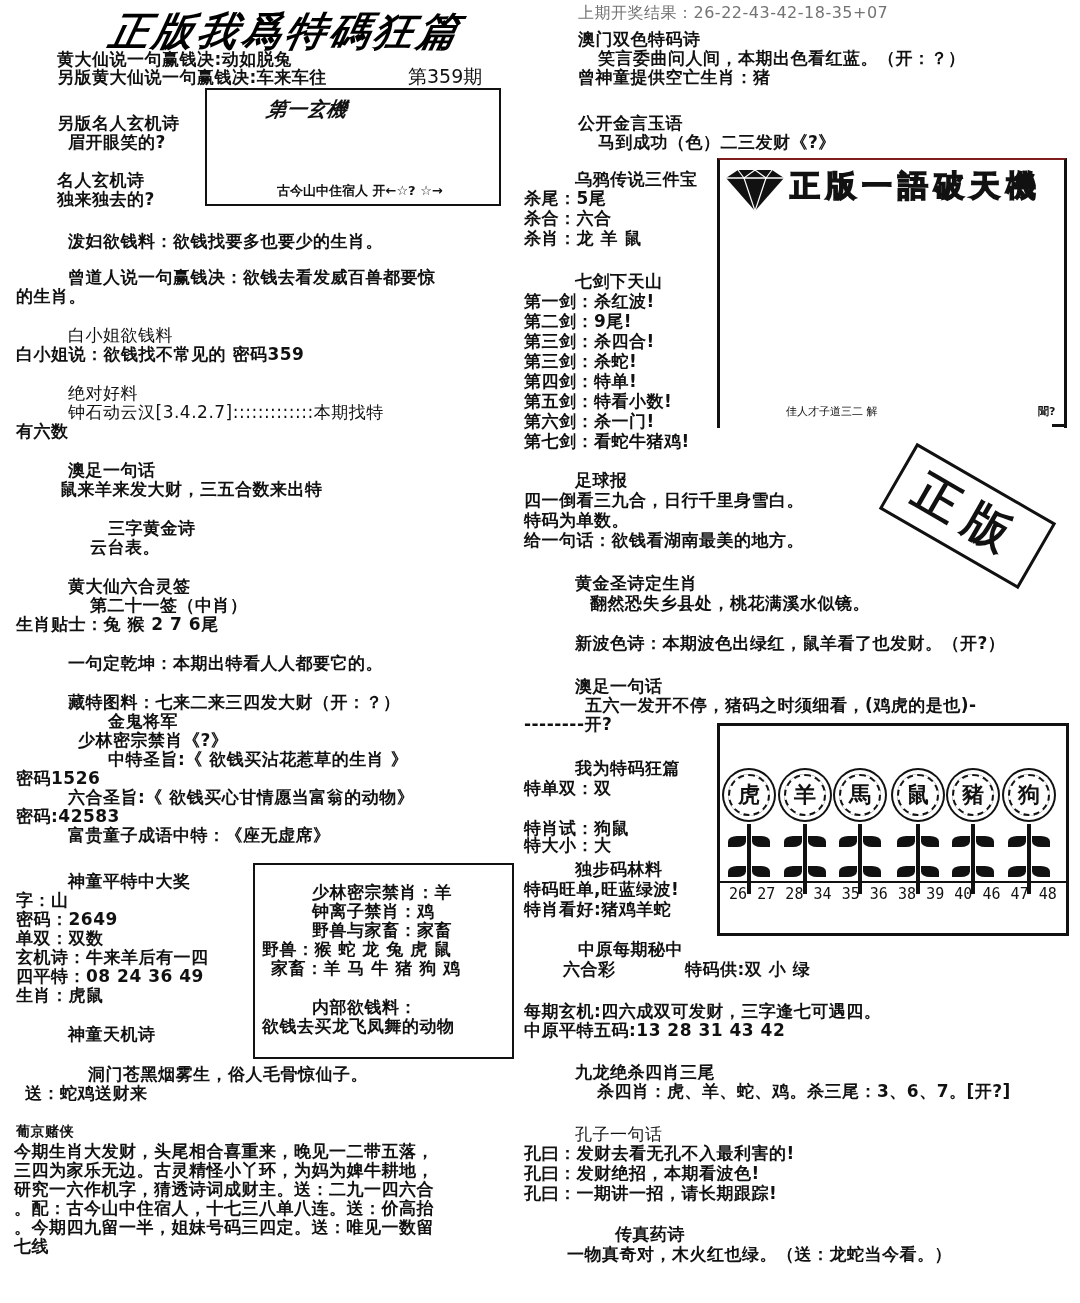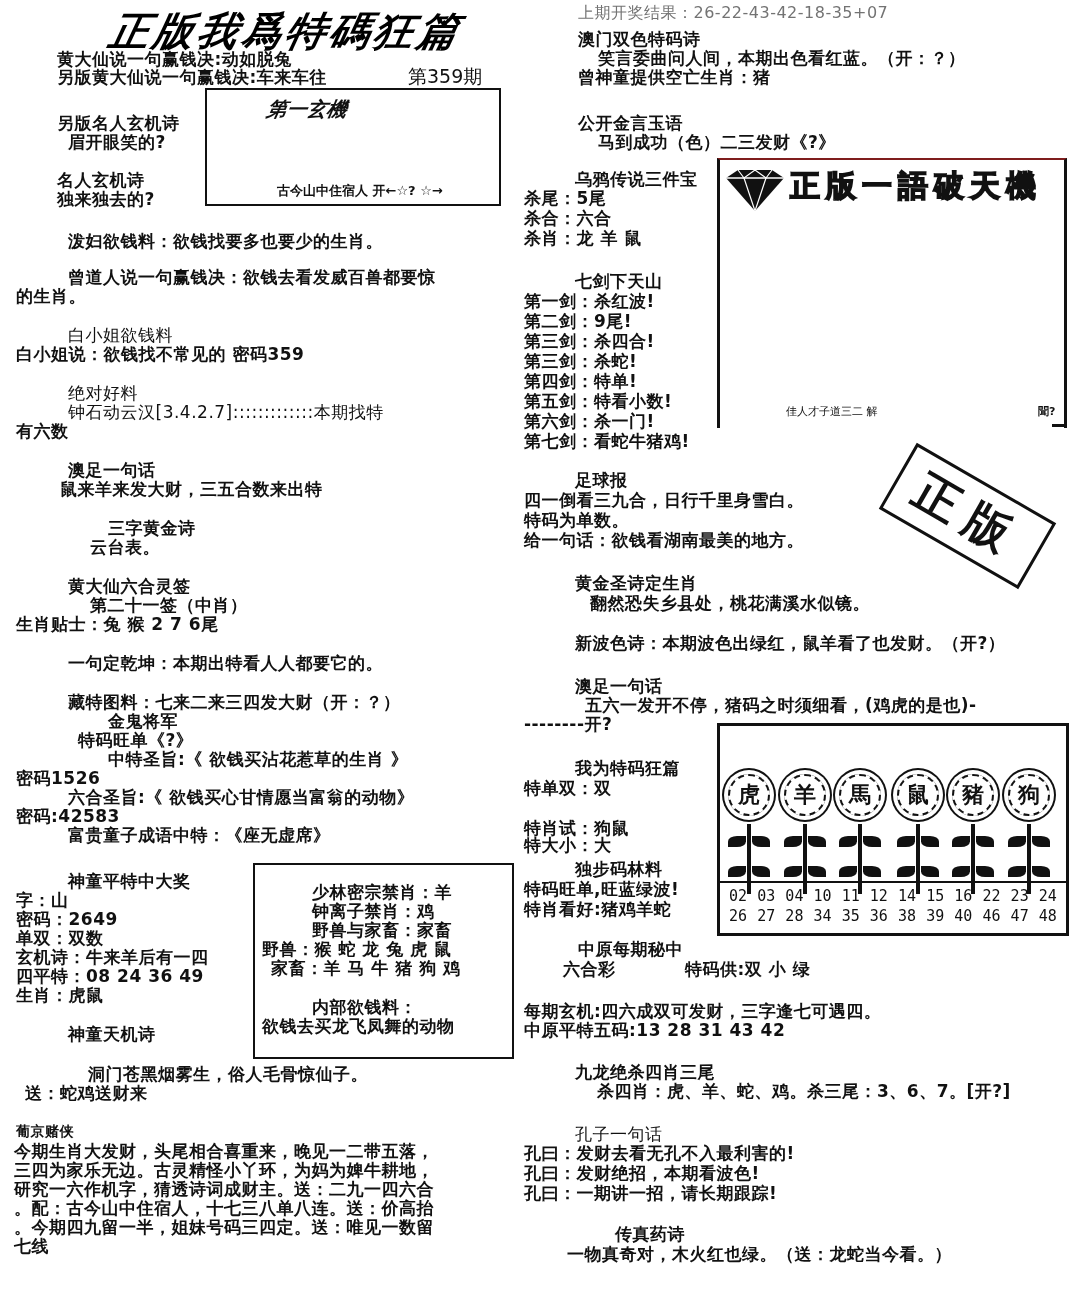--- a/index.html
+++ b/index.html
@@ -64,21 +64,21 @@
 <div class="t" style="left:68px;top:461px">澳足一句话</div>
 <div class="t" style="left:60px;top:480px">鼠来羊来发大财，三五合数来出特</div>
 <div class="t" style="left:108px;top:519px">三字黄金诗</div>
 <div class="t" style="left:90px;top:538px">云台表。</div>
 <div class="t" style="left:68px;top:577px">黄大仙六合灵签</div>
 <div class="t" style="left:90px;top:596px">第二十一签（中肖）</div>
 <div class="t" style="left:16px;top:615px">生肖贴士：兔 猴 2 7 6尾</div>
 <div class="t" style="left:68px;top:654px">一句定乾坤：本期出特看人人都要它的。</div>
 <div class="t" style="left:68px;top:693px">藏特图料：七来二来三四发大财（开：？）</div>
 <div class="t" style="left:108px;top:712px">金鬼将军</div>
-<div class="t" style="left:78px;top:731px">特码旺单《?》</div>
+<div class="t" style="left:78px;top:731px">少林密宗禁肖《?》</div>
 <div class="t" style="left:108px;top:750px">中特圣旨:《 欲钱买沾花惹草的生肖 》</div>
 <div class="t" style="left:16px;top:769px">密码1526</div>
 <div class="t" style="left:68px;top:788px">六合圣旨:《 欲钱买心甘情愿当富翁的动物》</div>
 <div class="t" style="left:16px;top:807px">密码:42583</div>
 <div class="t" style="left:68px;top:826px">富贵童子成语中特：《座无虚席》</div>
 
 <div class="t" style="left:68px;top:872px">神童平特中大奖</div>
 <div class="t" style="left:16px;top:891px">字：山</div>
 <div class="t" style="left:16px;top:910px">密码：2649</div>
 <div class="t" style="left:16px;top:929px">单双：双数</div>
@@ -210,34 +210,20 @@
   <div class="flower" style="left:284px">
       <div class="head">狗</div>
       <div class="stem">
         <div class="leaf" style="left:-19px;top:12px"></div>
         <div class="leaf" style="left:5px;top:12px;transform:scaleX(-1)"></div>
         <div class="leaf" style="left:-19px;top:42px"></div>
         <div class="leaf" style="left:5px;top:42px;transform:scaleX(-1)"></div>
       </div>
     </div>
   <div class="nums">
-    <div class="row mono">
-      <span>02</span>
-        <span>03</span>
-        <span>04</span>
-        <span>10</span>
-        <span>11</span>
-        <span>12</span>
-        <span>14</span>
-        <span>15</span>
-        <span>16</span>
-        <span>22</span>
-        <span>23</span>
-        <span>24</span>
-    </div>
     <div class="row mono" style="margin-top:2px">
       <span>26</span>
         <span>27</span>
         <span>28</span>
         <span>34</span>
         <span>35</span>
         <span>36</span>
         <span>38</span>
         <span>39</span>
         <span>40</span>

